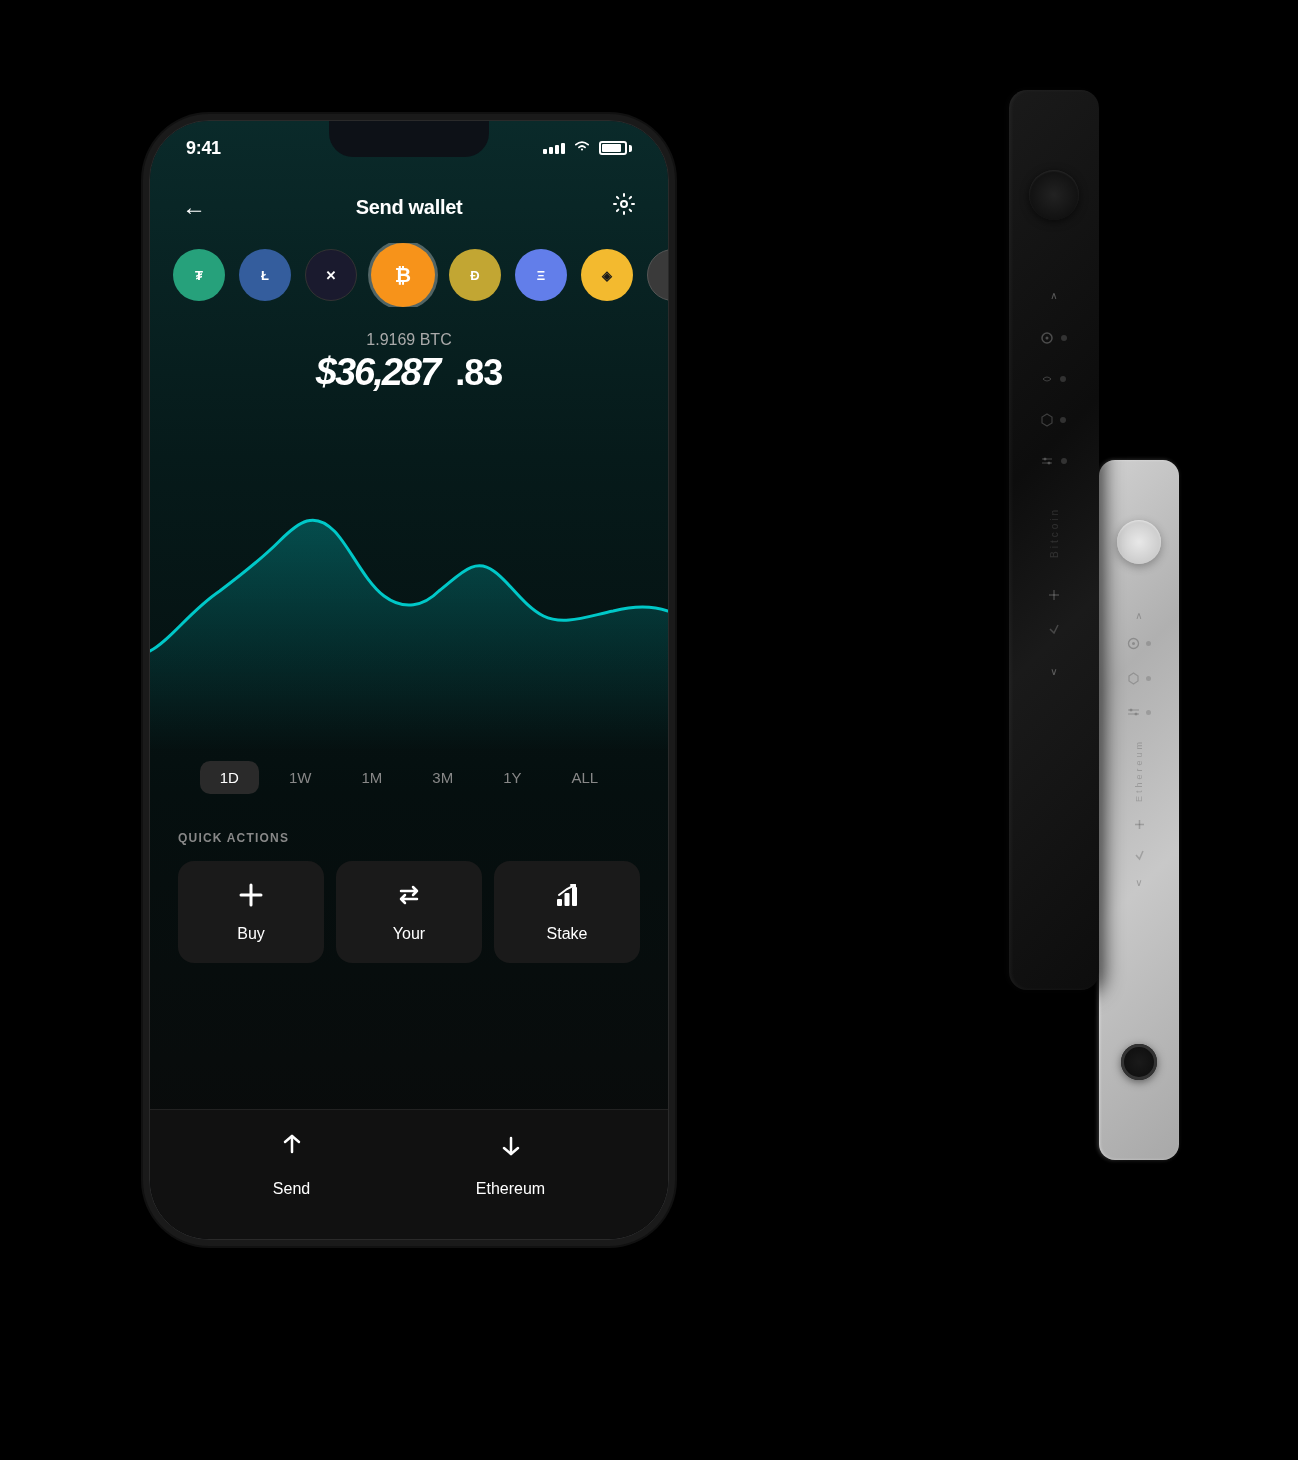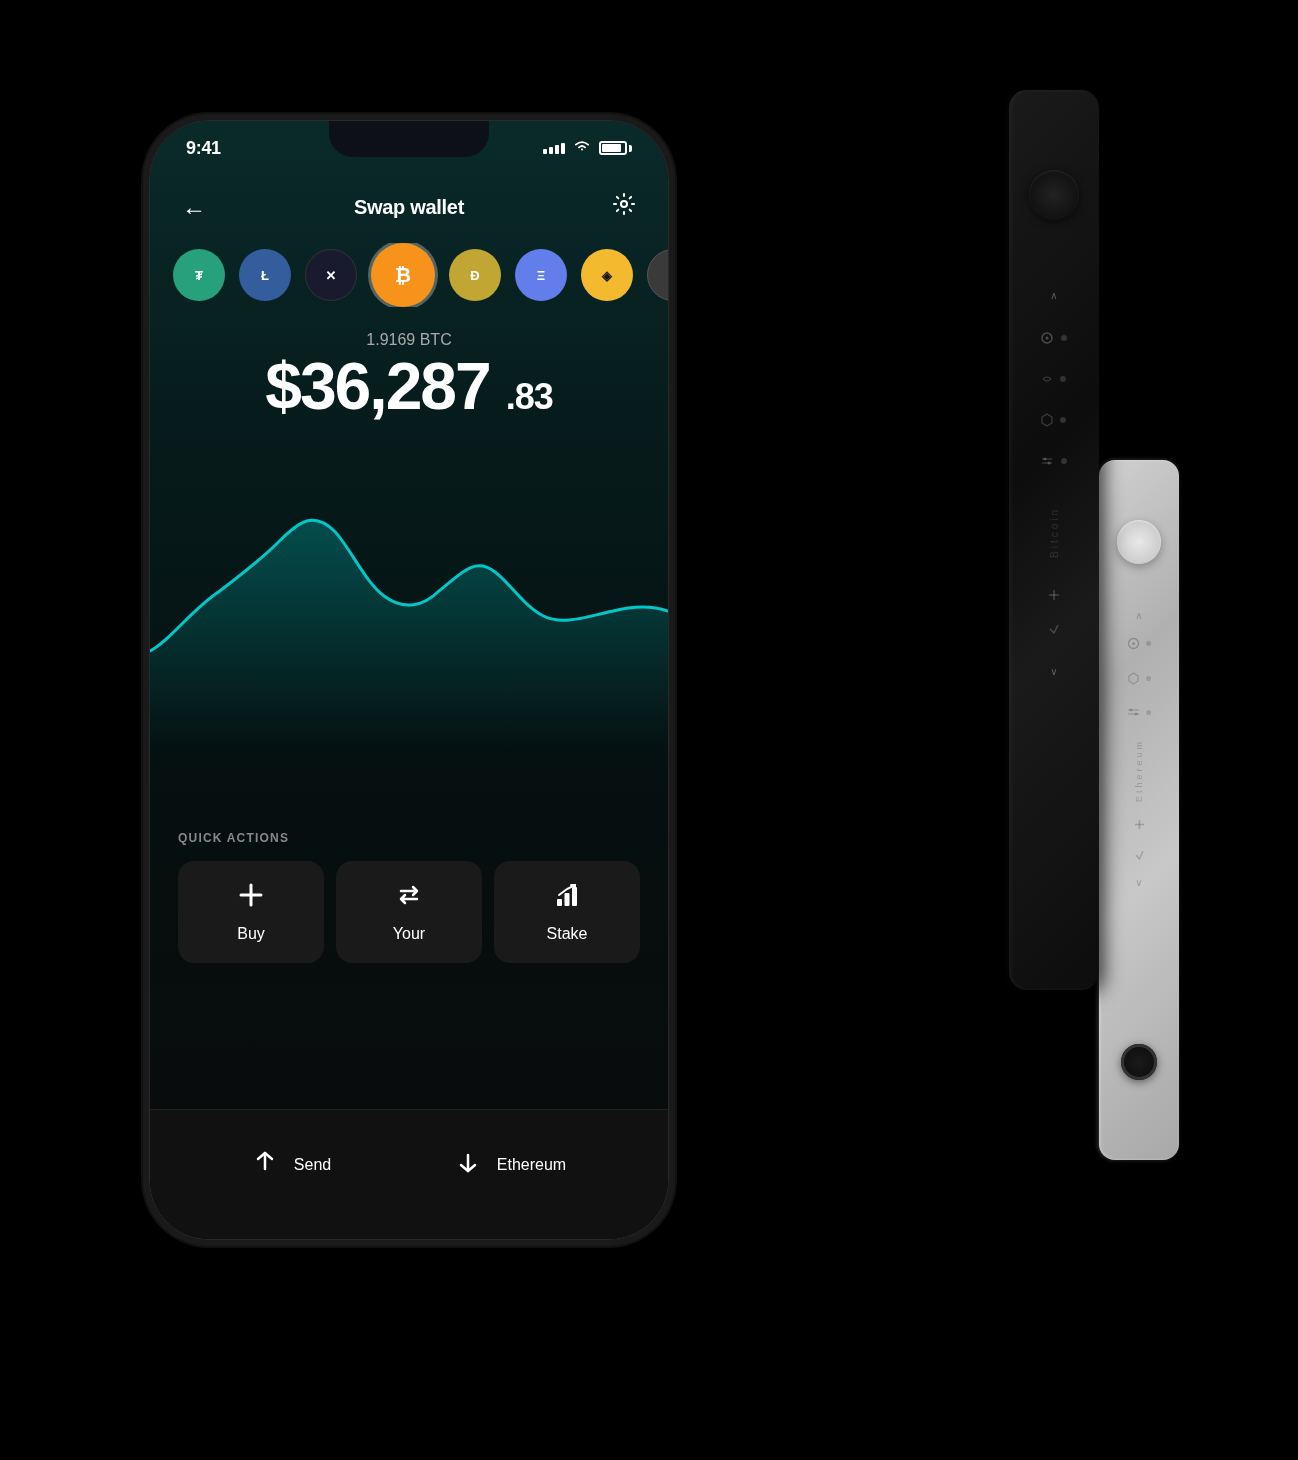--- a/index.html
+++ b/index.html
@@ -243,22 +243,23 @@
     }
 
     .balance-usd {
       color: #fff;
       font-weight: 700;
       line-height: 1;
       margin-bottom: 10px;
     }
 
     .balance-usd .main-amount {
-      font-size: 66px;
+      font-size: 38px;
       letter-spacing: -2px;
+      font-style: italic;
     }
 
     .balance-usd .cents {
       font-size: 36px;
       font-weight: 600;
       letter-spacing: -1px;
       margin-left: 16px;
     }
 
     .balance-change {
@@ -362,21 +363,21 @@
       background: #111;
       border-top: 1px solid #222;
       display: flex;
       align-items: center;
       justify-content: space-around;
       padding: 0 40px 20px;
     }
 
     .bottom-action {
       display: flex;
-      flex-direction: row;
+      flex-direction: column;
       align-items: center;
       gap: 16px;
     }
 
     .bottom-action-icon {
       color: #fff;
       font-size: 22px;
     }
 
     .bottom-action-label {
@@ -524,21 +525,21 @@
             <div class="battery-body">
               <div class="battery-fill"></div>
             </div>
             <div class="battery-tip"></div>
           </div>
         </div>
       </div>
 
       <div class="app-header">
         <span class="back-btn">←</span>
-        <span class="header-title">Swap wallet</span>
+        <span class="header-title">Send wallet</span>
         <span class="settings-btn">
           <svg width="24" height="24" viewBox="0 0 24 24" fill="none">
             <circle cx="12" cy="12" r="3" stroke="white" stroke-width="2"></circle>
             <path d="M12 2v2M12 20v2M2 12h2M20 12h2M4.93 4.93l1.41 1.41M17.66 17.66l1.41 1.41M4.93 19.07l1.41-1.41M17.66 6.34l1.41-1.41" stroke="white" stroke-width="2" stroke-linecap="round"></path>
           </svg>
         </span>
       </div>
 
       <div class="coin-selector">
         <div class="coin-circle coin-partial-left" style="opacity:0.6; width:40px; height:52px; border-radius:50%; clip-path: inset(0 40% 0 0 round 50%);"></div>
@@ -581,20 +582,28 @@
               <stop offset="100%" stop-color="#00c8c8" stop-opacity="0"></stop>
             </linearGradient>
           </defs>
 
           <path d="M0,200 C20,190 40,160 70,140 C90,125 110,110 130,90 C150,70 165,60 185,80 C200,95 215,130 235,145 C255,160 275,155 290,140 C310,125 325,105 345,120 C360,130 375,155 395,165 C415,175 440,165 465,160 C485,155 505,155 520,160 L520,300 L0,300 Z" fill="url(#chartGrad)"></path>
 
           <path d="M0,200 C20,190 40,160 70,140 C90,125 110,110 130,90 C150,70 165,60 185,80 C200,95 215,130 235,145 C255,160 275,155 290,140 C310,125 325,105 345,120 C360,130 375,155 395,165 C415,175 440,165 465,160 C485,155 505,155 520,160" fill="none" stroke="#00c8c8" stroke-width="3" stroke-linecap="round" stroke-linejoin="round"></path>
         </svg>
       </div>
 
+      <div class="time-filters">
+        <div class="time-btn active">1D</div>
+        <div class="time-btn">1W</div>
+        <div class="time-btn">1M</div>
+        <div class="time-btn">3M</div>
+        <div class="time-btn">1Y</div>
+        <div class="time-btn">ALL</div>
+      </div>
 
       <div class="quick-actions-section">
         <div class="quick-actions-label">QUICK ACTIONS</div>
         <div class="quick-actions-row">
           <div class="quick-action-btn">
             <span class="quick-action-icon">
               <svg width="28" height="28" viewBox="0 0 28 28">
                 <line x1="14" y1="4" x2="14" y2="24" stroke="white" stroke-width="3" stroke-linecap="round"></line>
                 <line x1="4" y1="14" x2="24" y2="14" stroke="white" stroke-width="3" stroke-linecap="round"></line>
               </svg>

